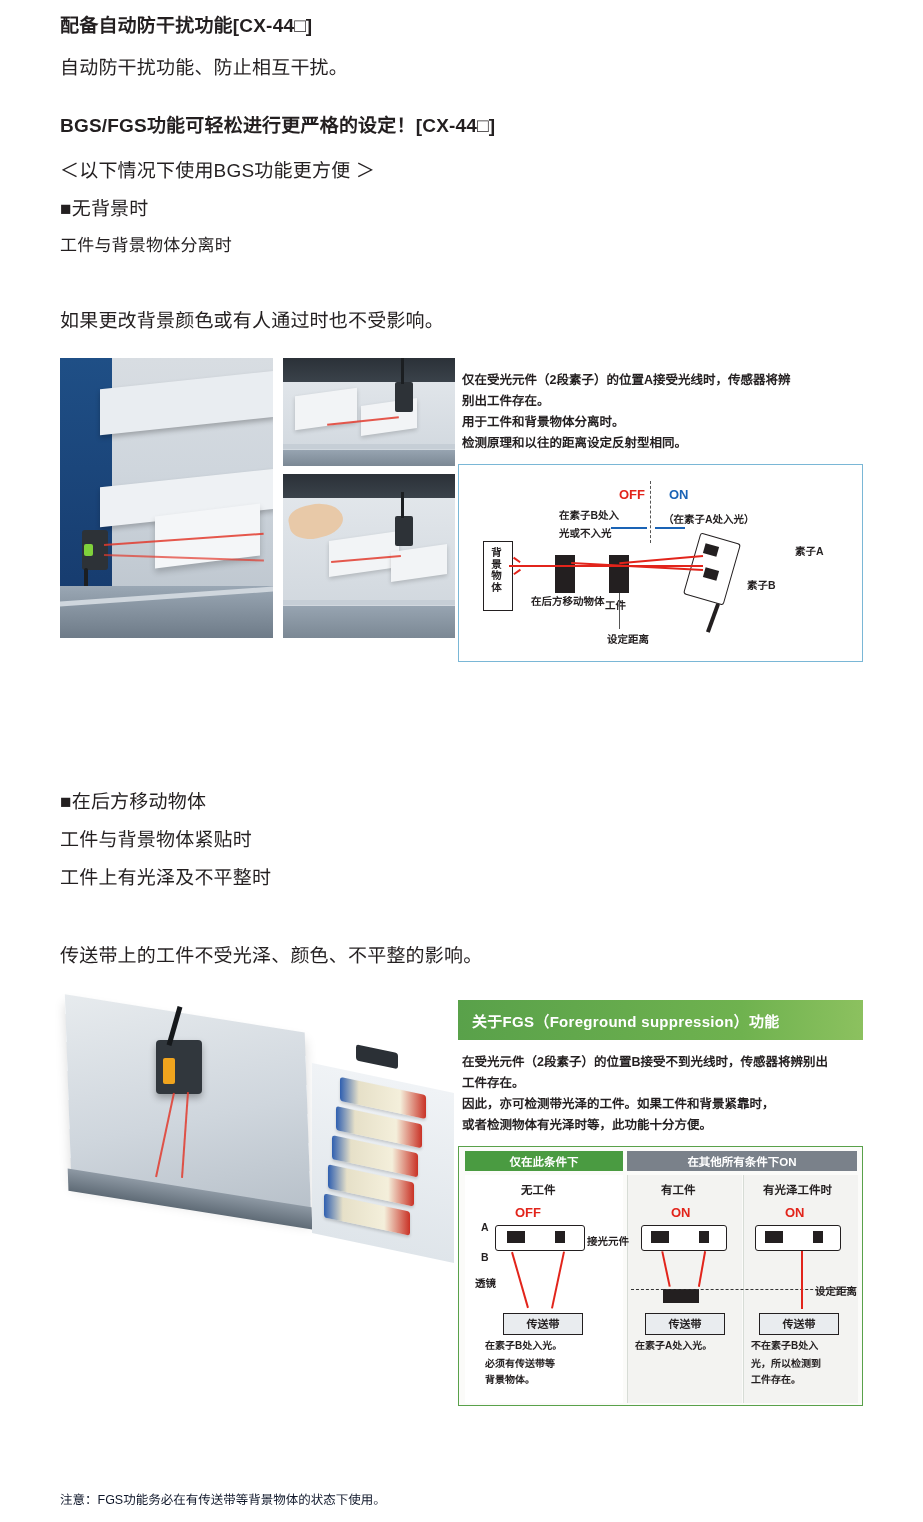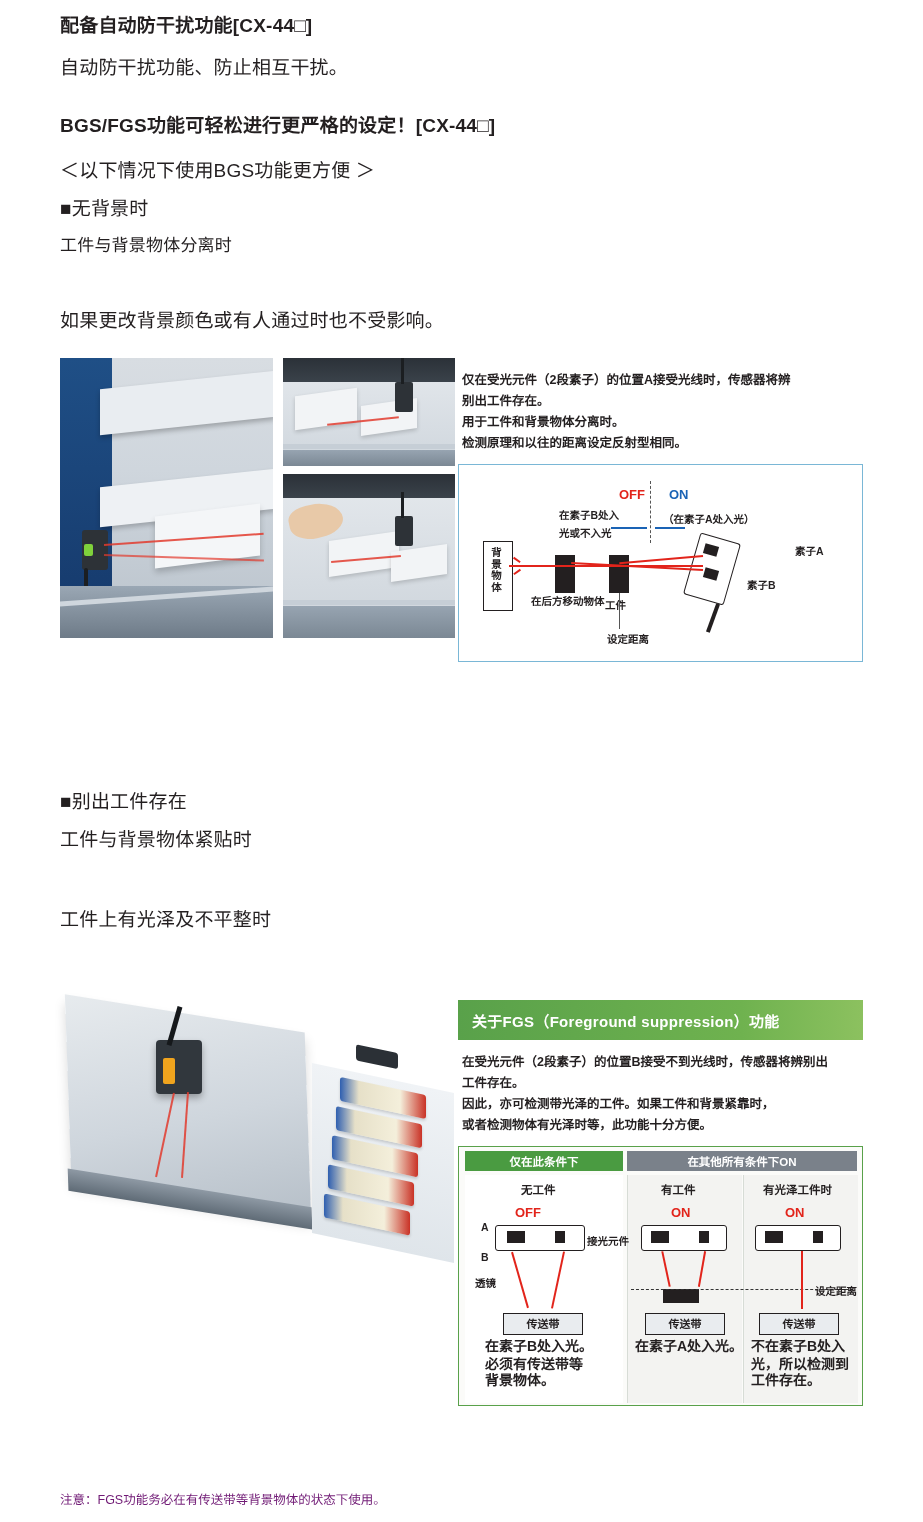--- a/index.html
+++ b/index.html
@@ -29,36 +29,36 @@
     color: #231f20;
     letter-spacing: 0.2px;
   }
   .para {
     font-size: 19px;
     color: #231f20;
     letter-spacing: 0.2px;
   }
   .small-note {
     font-size: 12.5px;
-    color: #701a75;
+    color: #0f172a;
   }
 
   #intro-heading { position: absolute; left: 60px; top: 10px; }
   #intro-body    { position: absolute; left: 60px; top: 52px; }
   #bgsfgs-heading{ position: absolute; left: 60px; top: 110px; }
 
   #bgs-case-title { position: absolute; left: 60px; top: 155px; font-size: 19px; }
   #bgs-case-l1    { position: absolute; left: 60px; top: 193px; font-size: 19px; }
   #bgs-case-l2    { position: absolute; left: 60px; top: 231px; font-size: 17px; }
   #bgs-case-l3    { position: absolute; left: 60px; top: 305px; font-size: 19px; }
 
   #fgs-case-title { position: absolute; left: 60px; top: 748px; font-size: 19px; }
   #fgs-case-l1    { position: absolute; left: 60px; top: 786px; font-size: 19px; }
   #fgs-case-l2    { position: absolute; left: 60px; top: 824px; font-size: 19px; }
-  #fgs-case-l3    { position: absolute; left: 60px; top: 904px; font-size: 19px; text-align: right; }
+  #fgs-case-l3    { position: absolute; left: 60px; top: 862px; font-size: 19px; text-align: right; }
   #fgs-case-l4    { position: absolute; left: 60px; top: 940px; font-size: 19px; }
 
   #footnote { position: absolute; left: 60px; top: 1489px; }
 
   
   #bgs-photos { position: absolute; left: 60px; top: 358px; width: 395px; height: 280px; }
   .photo-main {
     position: absolute; left: 0; top: 0; width: 213px; height: 280px;
     background: linear-gradient(180deg,#d8dde2 0%, #cfd6dd 40%, #b9c2cb 100%);
     overflow: hidden;
@@ -246,21 +246,21 @@
   .fgs-sub { position:absolute; font-size: 11.5px; font-weight:bold; }
   .fgs-cell {
     position:absolute; top: 28px; height: 228px; background:#ffffff;
     border-left:1px solid #d7dcd6;
   }
   .fgs-cell.tint { background:#f3f3f1; }
   .belt-btn {
     position:absolute; border:1px solid #231f20; background:#e9ecef;
     font-size: 11px; font-weight:bold; text-align:center; line-height: 20px; height:20px;
   }
-  .fgs-note { position:absolute; font-size: 14px; line-height: 14px; font-weight:bold; }
+  .fgs-note { position:absolute; font-size: 10px; line-height: 14px; font-weight:bold; }
   .on-red   { position:absolute; color:#e2241b; font-weight:bold; font-size: 13px; }
   .dash-line { position:absolute; height:0; border-top: 1px dashed #333; }
   .redline { position:absolute; background:#e2241b; }
 </style>
 </head>
 <body>
 
 <div class="page">
 
   <div class="h-bold" id="intro-heading">配备自动防干扰功能[CX-44□]</div>
@@ -353,23 +353,24 @@
       <div class="d-beam" style="left:160px;top:90px;width:84px;transform:rotate(-5deg);transform-origin:right center;"></div>
       <div class="d-beam" style="left:112px;top:104px;width:132px;transform:rotate(3deg);transform-origin:right center;"></div>
       <div class="d-beam" style="left:54px;top:94px;width:8px;transform:rotate(35deg);"></div>
       <div class="d-beam" style="left:54px;top:106px;width:8px;transform:rotate(-35deg);"></div>
 
       <div class="d-vline" style="left:160px;top:128px;height:36px;border-left-style:solid;"></div>
       <div class="d-label" style="left:148px;top:166px;">设定距离</div>
     </div>
   </div>
 
-  <div class="para" id="fgs-case-l1">■别出工件存在</div>
+  <div class="para" id="fgs-case-l1">■在后方移动物体</div>
   <div class="para" id="fgs-case-l2">工件与背景物体紧贴时</div>
   <div class="para" id="fgs-case-l3">工件上有光泽及不平整时</div>
+  <div class="para" id="fgs-case-l4">传送带上的工件不受光泽、颜色、不平整的影响。</div>
 
   <div id="fgs-photo">
     <div class="fgs-belt"></div>
     <div class="fgs-belt-edge"></div>
     <div class="fgs-sensor"></div>
     <div class="fgs-sensor-face"></div>
     <div class="fgs-sensor-cable"></div>
     <div class="fgs-beam" style="left:104px;top:100px;height:86px;transform:rotate(12deg);"></div>
     <div class="fgs-beam" style="left:124px;top:100px;height:86px;transform:rotate(4deg);"></div>
 

